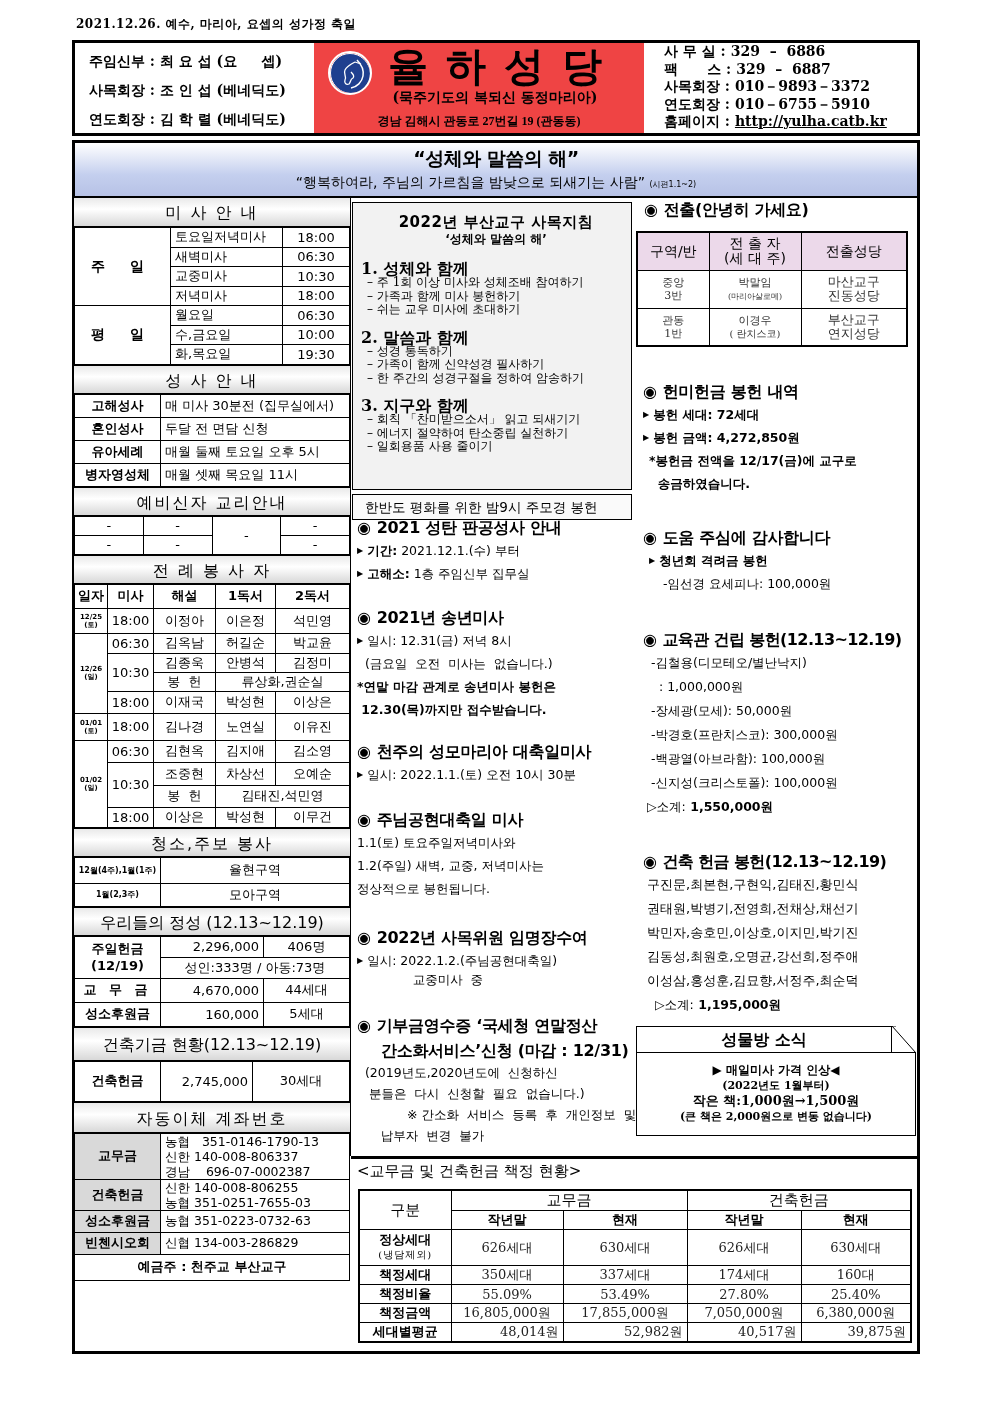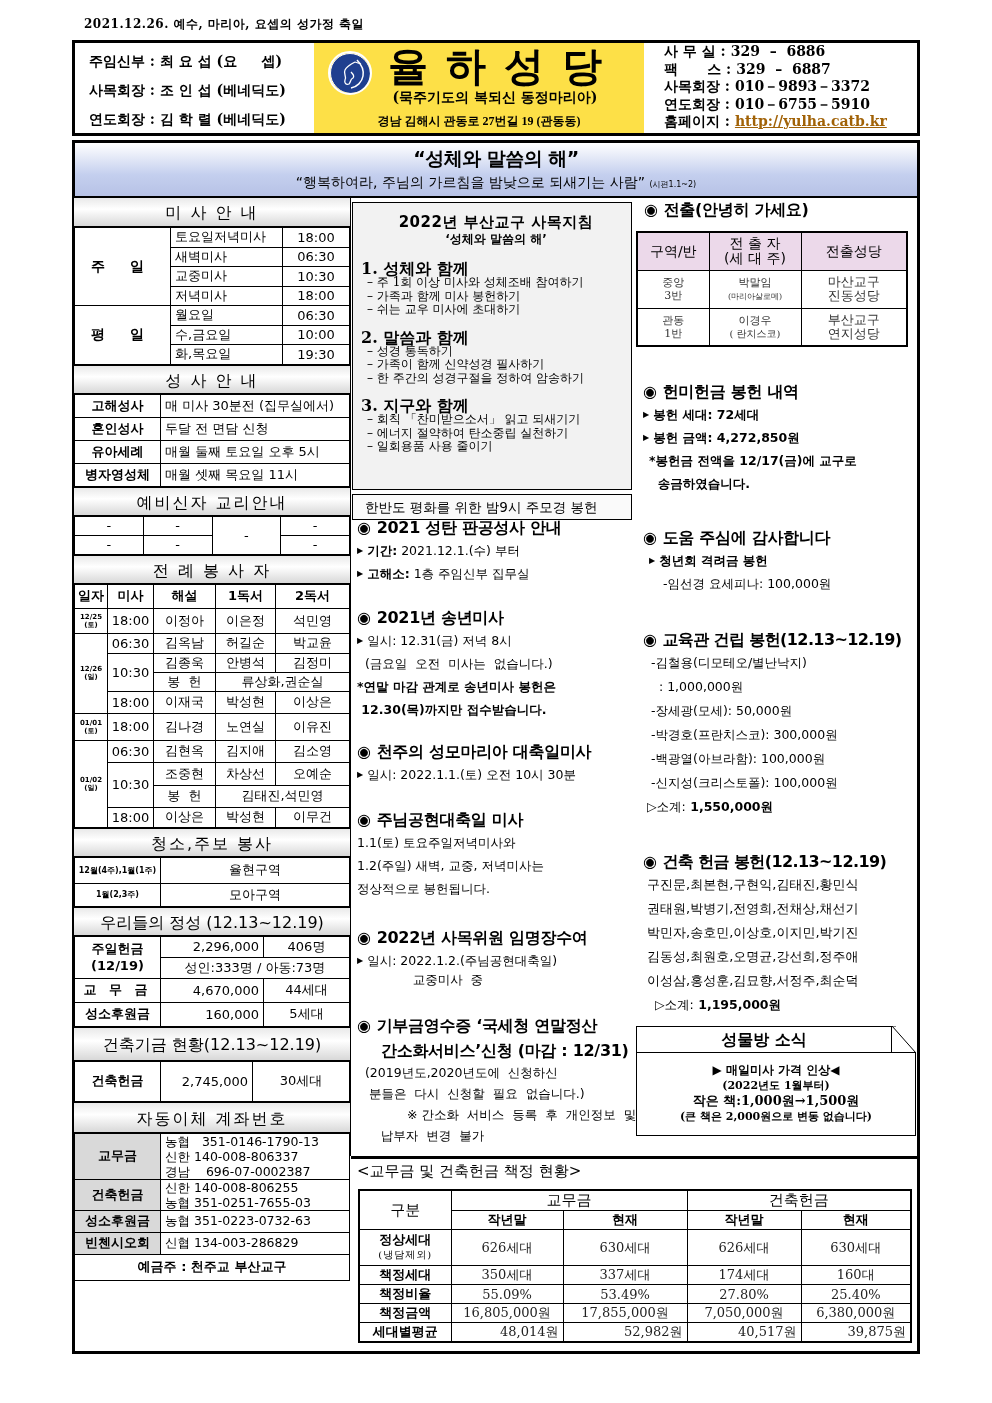--- a/index.html
+++ b/index.html
@@ -1,33 +1,33 @@
 <!DOCTYPE html>
 <html><head>
 <meta charset="utf-8">
 <style>
   * { box-sizing: border-box; margin: 0; padding: 0; }
   body { width: 992px; height: 1403px; background: #fff; font-family: "DejaVu Sans", sans-serif; color: #000; position: relative; overflow: hidden; }
   .abs { position: absolute; }
 
-  #topline { left: 84px; top: 16px; font-size: 12px; font-family: "DejaVu Serif", serif; font-weight: bold; letter-spacing: 0.5px; }
+  #topline { left: 76px; top: 16px; font-size: 12px; font-family: "DejaVu Serif", serif; font-weight: bold; letter-spacing: 0.5px; }
 
   
   #header { left: 72px; top: 40px; width: 848px; height: 96px; border: 3px solid #000; border-right-width: 3px; }
   #hdr-left { position: absolute; left: 0; top: 0; width: 239px; height: 90px; background:#fff; padding: 4px 0 0 14px; }
   .hdr-row { font-size: 14px; height: 29px; line-height: 29px; font-weight: bold; font-family: "DejaVu Serif", serif; white-space: pre; }
-  #hdr-mid { position: absolute; left: 239px; top: 0; width: 330px; height: 90px; background: #fde047; }
+  #hdr-mid { position: absolute; left: 239px; top: 0; width: 330px; height: 90px; background: #ef4444; }
   #logo { position: absolute; left: 16px; top: 10px; width: 40px; height: 40px; border-radius: 50%; background: #1f3f8f; border: 1px solid #fff; outline: 2px solid #fff; }
   #logo svg { width: 40px; height: 40px; }
   #church-name { position: absolute; left: 60px; top: 0; width: 260px; text-align: center; font-size: 40px; font-weight: bold; letter-spacing: 18px; line-height: 46px; }
   #church-sub { position: absolute; left: 36px; top: 46px; width: 290px; text-align:center; font-size: 14px; font-weight: bold; font-family: "DejaVu Serif", serif; }
   #church-addr { position: absolute; left: 0; top: 70px; width: 330px; text-align:center; font-size: 12px; font-weight: bold; font-family: Liberation Serif, serif; }
   #hdr-right { position: absolute; left: 569px; top: 0; width: 273px; height: 90px; background:#fff; border-left: 0; padding: 0 0 0 20px; }
   .contact-row { font-size: 14px; line-height: 17.5px; height: 17.5px; font-family: "DejaVu Serif", serif; font-weight: bold; white-space: pre; }
-  .contact-row a { color:#a16207; text-decoration: underline; }
+  .contact-row a { color:#000000; text-decoration: underline; }
 
   
   #banner { left: 72px; top: 140px; width: 848px; height: 56px; border: 3px solid #000; border-bottom: 0; background: linear-gradient(#ffffff, #c4cfee 60%, #b7c2e6); text-align: center; }
   #banner-title { font-size: 19px; font-weight: bold; margin-top: 3px; letter-spacing: -0.5px; }
   #banner-quote { font-size: 14px; margin-top: 2px; }
   #banner-quote small { font-size: 8px; }
 
   
   #main { left: 72px; top: 196px; width: 848px; height: 1158px; border: 3px solid #000; border-top: 2px solid #000; }
 

